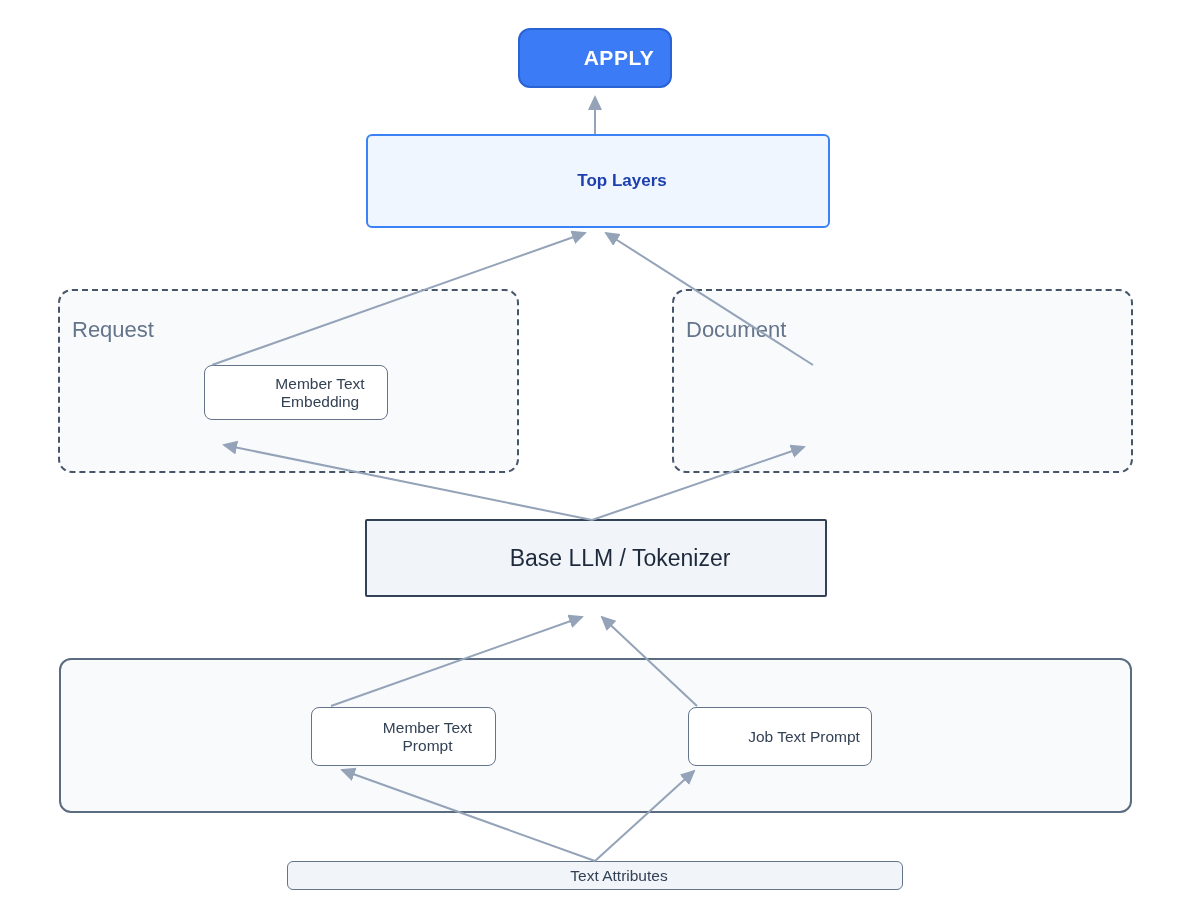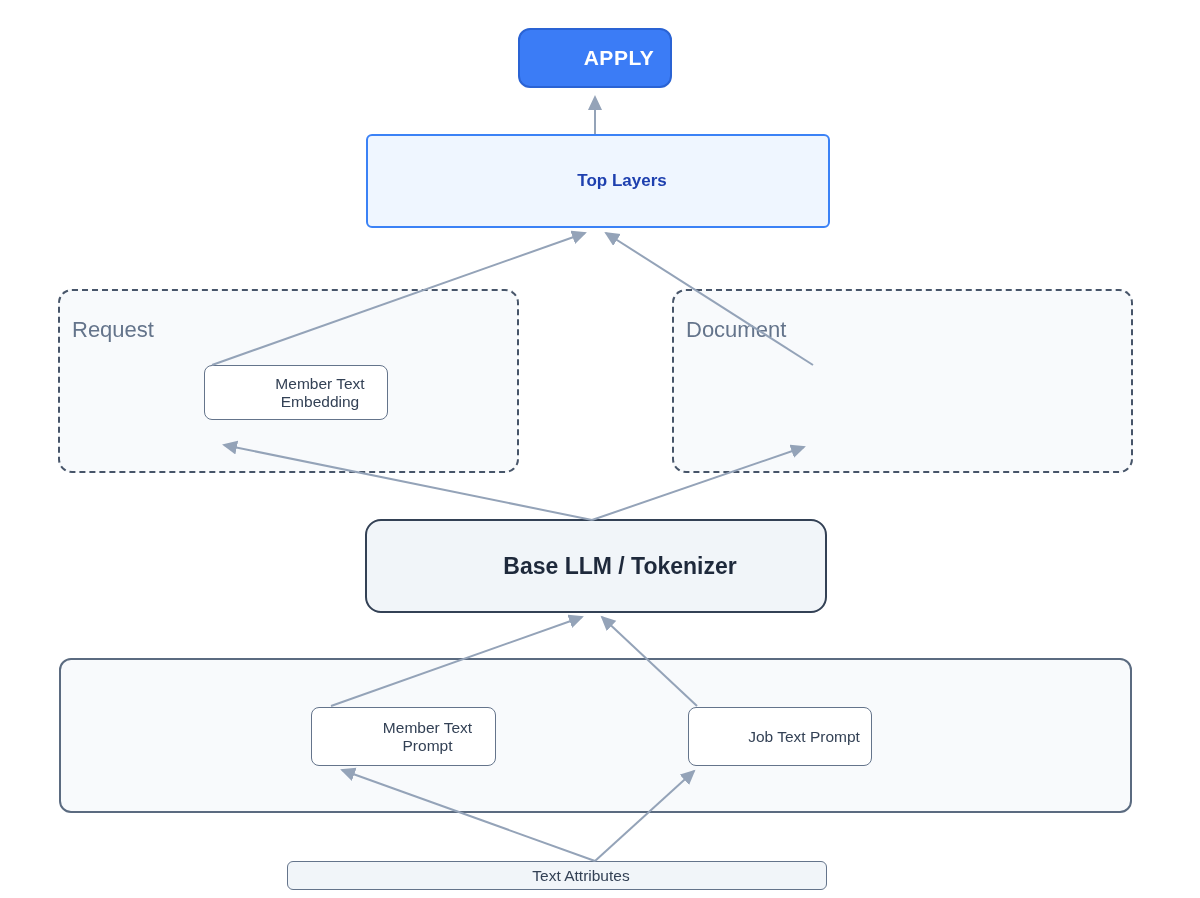--- a/index.html
+++ b/index.html
@@ -65,41 +65,41 @@
     background: var(--node-fill, #ffffff);
     border: 1.4px solid var(--node-border, #64748b);
     border-radius: 8px;
     color: var(--node-text, #334155);
     font-size: 15.5px;
     text-align: center;
   }
   .member-embedding { left: 196px; top: 365px; width: 184px; height: 55px; margin-left: 8px; }
   .job-embedding    { left: 810px; top: 365px; width: 185px; height: 77px; }
   .base-llm {
-    left: 365px; top: 519px; width: 462px; height: 94px;
+    left: 365px; top: 519px; width: 462px; height: 78px;
     background: var(--base-llm-fill, #f1f5f9);
     border: 2.5px solid var(--base-llm-border, #334155);
-    border-radius: 16px;
+    border-radius: 2px;
     color: var(--base-llm-text, #1e293b);
     font-size: 23px;
-    font-weight: bold;
+    font-weight: normal;
   }
   .prompt-container {
     position: absolute;
     box-sizing: border-box;
     left: 59px; top: 658px; width: 1073px; height: 155px;
     background: var(--group-fill, #f8fafc);
     border: 2.5px solid var(--container-border, #5b6b80);
     border-radius: 12px;
     z-index: 1;
   }
   .member-prompt { left: 311px; top: 707px; width: 185px; height: 59px; }
   .job-prompt    { left: 688px; top: 707px; width: 184px; height: 59px; }
   .text-attributes {
-    left: 287px; top: 861px; width: 540px; height: 29px;
+    left: 287px; top: 861px; width: 616px; height: 29px;
     background: var(--attr-fill, #f1f5f9);
     border: 1.5px solid var(--node-border, #64748b);
     border-radius: 6px;
     color: var(--node-text, #334155);
     font-size: 15.5px;
   }
   .edges {
     position: absolute;
     left: 0; top: 0;
     width: 1200px; height: 898px;

